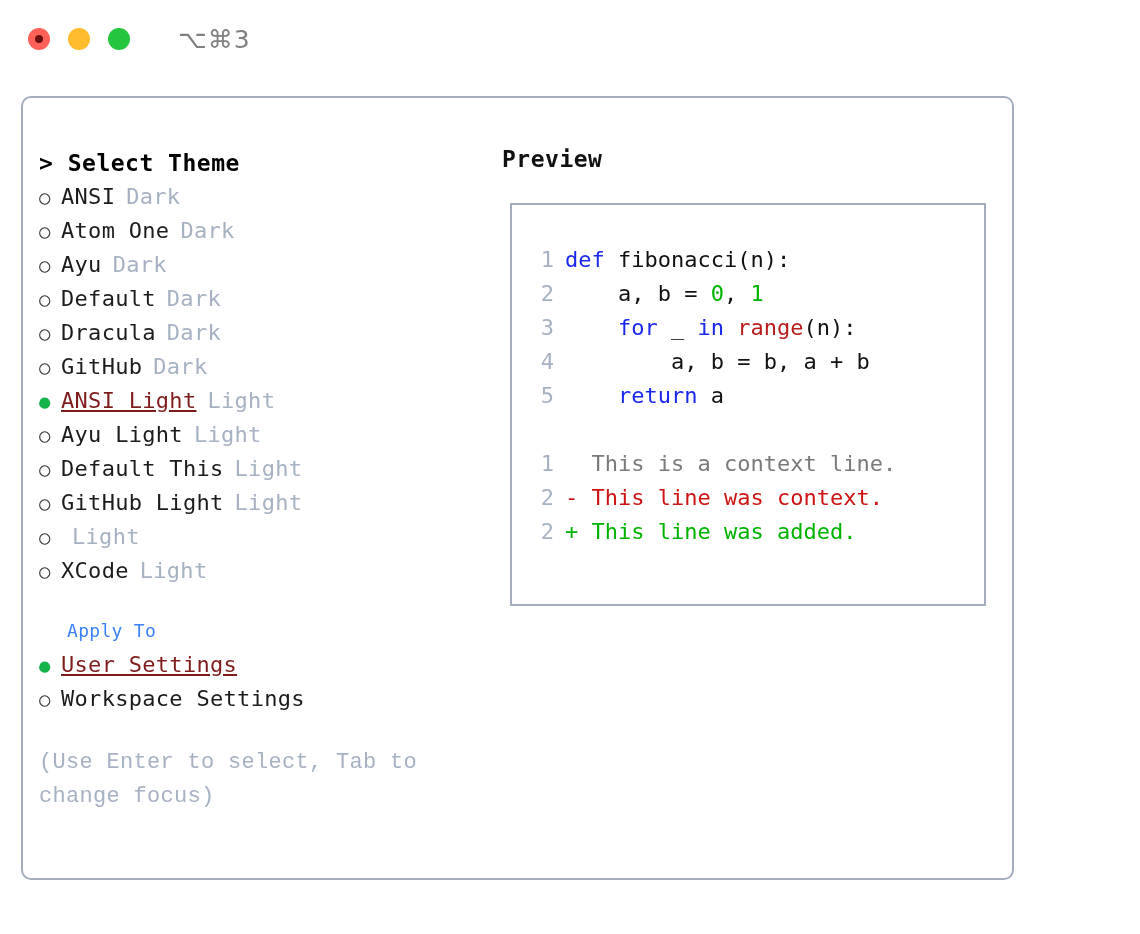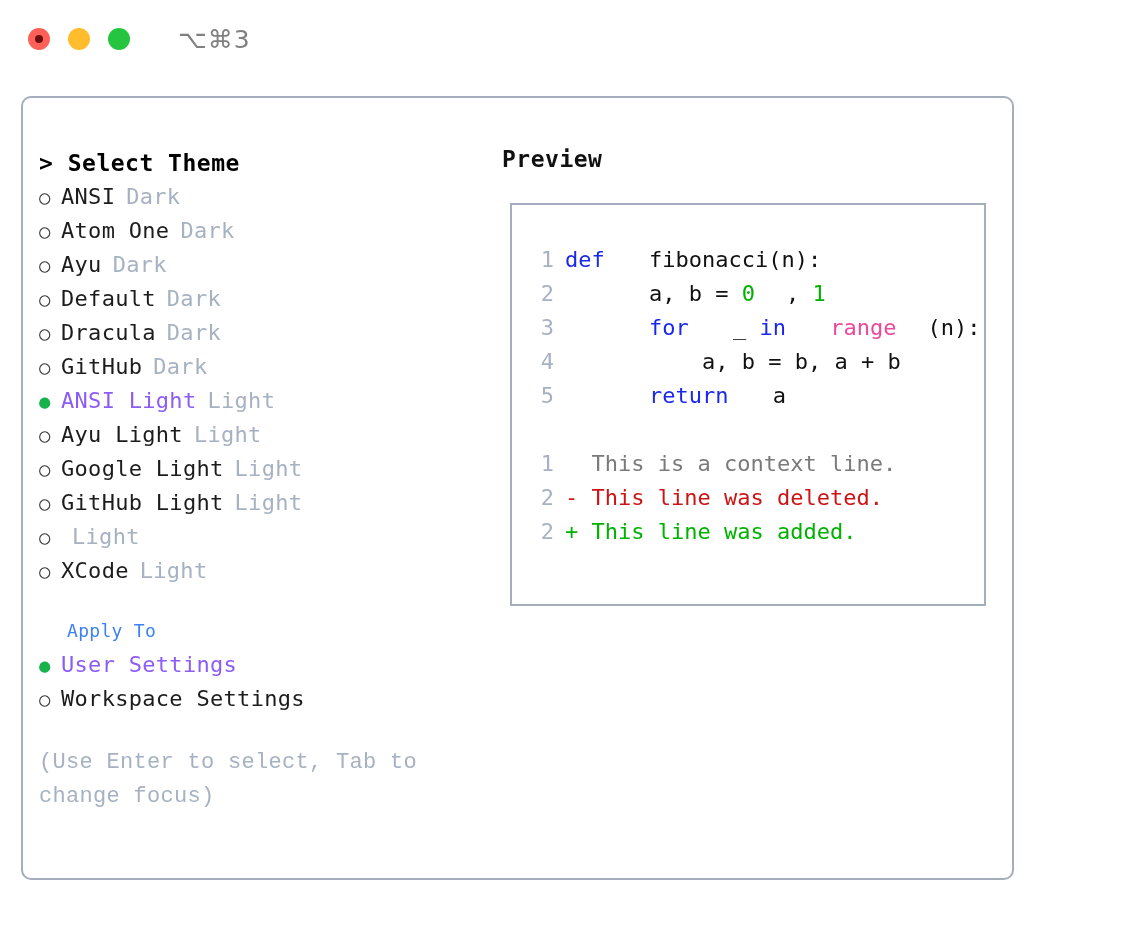--- a/index.html
+++ b/index.html
@@ -105,21 +105,21 @@
   .radio {
     width: 22px;
     display: inline-block;
     text-align: left;
     font-size: 19px;
     flex: 0 0 auto;
   }
   .radio-off { color: #3b3b3b; }
   .radio-on  { color: #16b34a; }
   .opt-label { color: #1c1c1c; letter-spacing: 0.3px; }
-  .opt-label.selected { color: #8b5cf6; }
+  .opt-label.selected { color: #7f1d1d; text-decoration: underline; }
   .opt-tag {
     color: #a6b1c2;
     letter-spacing: 0.3px;
     margin-left: 11px;
   }
 
   .section-gap { height: 26px; }
   .apply-heading {
     height: 34px;
     line-height: 34px;
@@ -166,22 +166,22 @@
     width: 26px;
     text-align: right;
     color: #a6b1c2;
     flex: 0 0 auto;
     margin-right: 11px;
   }
   .blank-line { height: 34px; }
 
   .tok-kw   { color: #1a28ee; }
   .tok-num  { color: #00b200; }
-  .tok-fn   { color: #ec4899; text-align: right; }
-  .tok-txt  { color: #111111; margin-left: 31px; }
+  .tok-fn   { color: #b91c1c; text-align: right; }
+  .tok-txt  { color: #111111; }
   .tok-ctx  { color: #7a7a7a; }
   .tok-del  { color: #cc1414; }
   .tok-add  { color: #00b200; margin-top: 6px; }
 </style>
 </head>
 <body>
 
 <div id="titlebar">
   <div id="traffic-lights">
     <div class="light light-red">
@@ -200,21 +200,21 @@
 
     <div id="theme-list">
         <div class="opt-row"><span class="radio radio-off">○</span><span class="opt-label">ANSI</span><span class="opt-tag">Dark</span></div>
         <div class="opt-row"><span class="radio radio-off">○</span><span class="opt-label">Atom One</span><span class="opt-tag">Dark</span></div>
         <div class="opt-row"><span class="radio radio-off">○</span><span class="opt-label">Ayu</span><span class="opt-tag">Dark</span></div>
         <div class="opt-row"><span class="radio radio-off">○</span><span class="opt-label">Default</span><span class="opt-tag">Dark</span></div>
         <div class="opt-row"><span class="radio radio-off">○</span><span class="opt-label">Dracula</span><span class="opt-tag">Dark</span></div>
         <div class="opt-row"><span class="radio radio-off">○</span><span class="opt-label">GitHub</span><span class="opt-tag">Dark</span></div>
         <div class="opt-row"><span class="radio radio-on">●</span><span class="opt-label selected">ANSI Light</span><span class="opt-tag">Light</span></div>
         <div class="opt-row"><span class="radio radio-off">○</span><span class="opt-label">Ayu Light</span><span class="opt-tag">Light</span></div>
-        <div class="opt-row"><span class="radio radio-off">○</span><span class="opt-label">Google Light</span><span class="opt-tag">Light</span></div>
+        <div class="opt-row"><span class="radio radio-off">○</span><span class="opt-label">Default This</span><span class="opt-tag">Light</span></div>
         <div class="opt-row"><span class="radio radio-off">○</span><span class="opt-label">GitHub Light</span><span class="opt-tag">Light</span></div>
         <div class="opt-row"><span class="radio radio-off">○</span><span class="opt-tag">Light</span></div>
         <div class="opt-row"><span class="radio radio-off">○</span><span class="opt-label">XCode</span><span class="opt-tag">Light</span></div>
       </div>
 
     <div class="section-gap"></div>
 
     <div class="apply-heading">Apply To</div>
 
     <div id="apply-list">
@@ -232,19 +232,19 @@
       <div id="code-lines">
           <div class="code-line"><span class="lineno">1</span><span><span class="tok-kw">def </span><span class="tok-txt">fibonacci(n):</span></span></div>
           <div class="code-line"><span class="lineno">2</span><span><span class="tok-txt">    a, b = </span><span class="tok-num">0</span><span class="tok-txt">, </span><span class="tok-num">1</span></span></div>
           <div class="code-line"><span class="lineno">3</span><span><span class="tok-txt">    </span><span class="tok-kw">for</span><span class="tok-txt"> _ </span><span class="tok-kw">in</span><span class="tok-txt"> </span><span class="tok-fn">range</span><span class="tok-txt">(n):</span></span></div>
           <div class="code-line"><span class="lineno">4</span><span><span class="tok-txt">        a, b = b, a + b</span></span></div>
           <div class="code-line"><span class="lineno">5</span><span><span class="tok-txt">    </span><span class="tok-kw">return</span><span class="tok-txt"> a</span></span></div>
         </div>
       <div class="blank-line"></div>
       <div id="diff-lines">
           <div class="code-line"><span class="lineno">1</span><span><span class="tok-ctx">  This is a context line.</span></span></div>
-          <div class="code-line"><span class="lineno">2</span><span><span class="tok-del">- This line was deleted.</span></span></div>
+          <div class="code-line"><span class="lineno">2</span><span><span class="tok-del">- This line was context.</span></span></div>
           <div class="code-line"><span class="lineno">2</span><span><span class="tok-add">+ This line was added.</span></span></div>
         </div>
     </div>
   </div>
 
 </div>
 
 </body></html>

